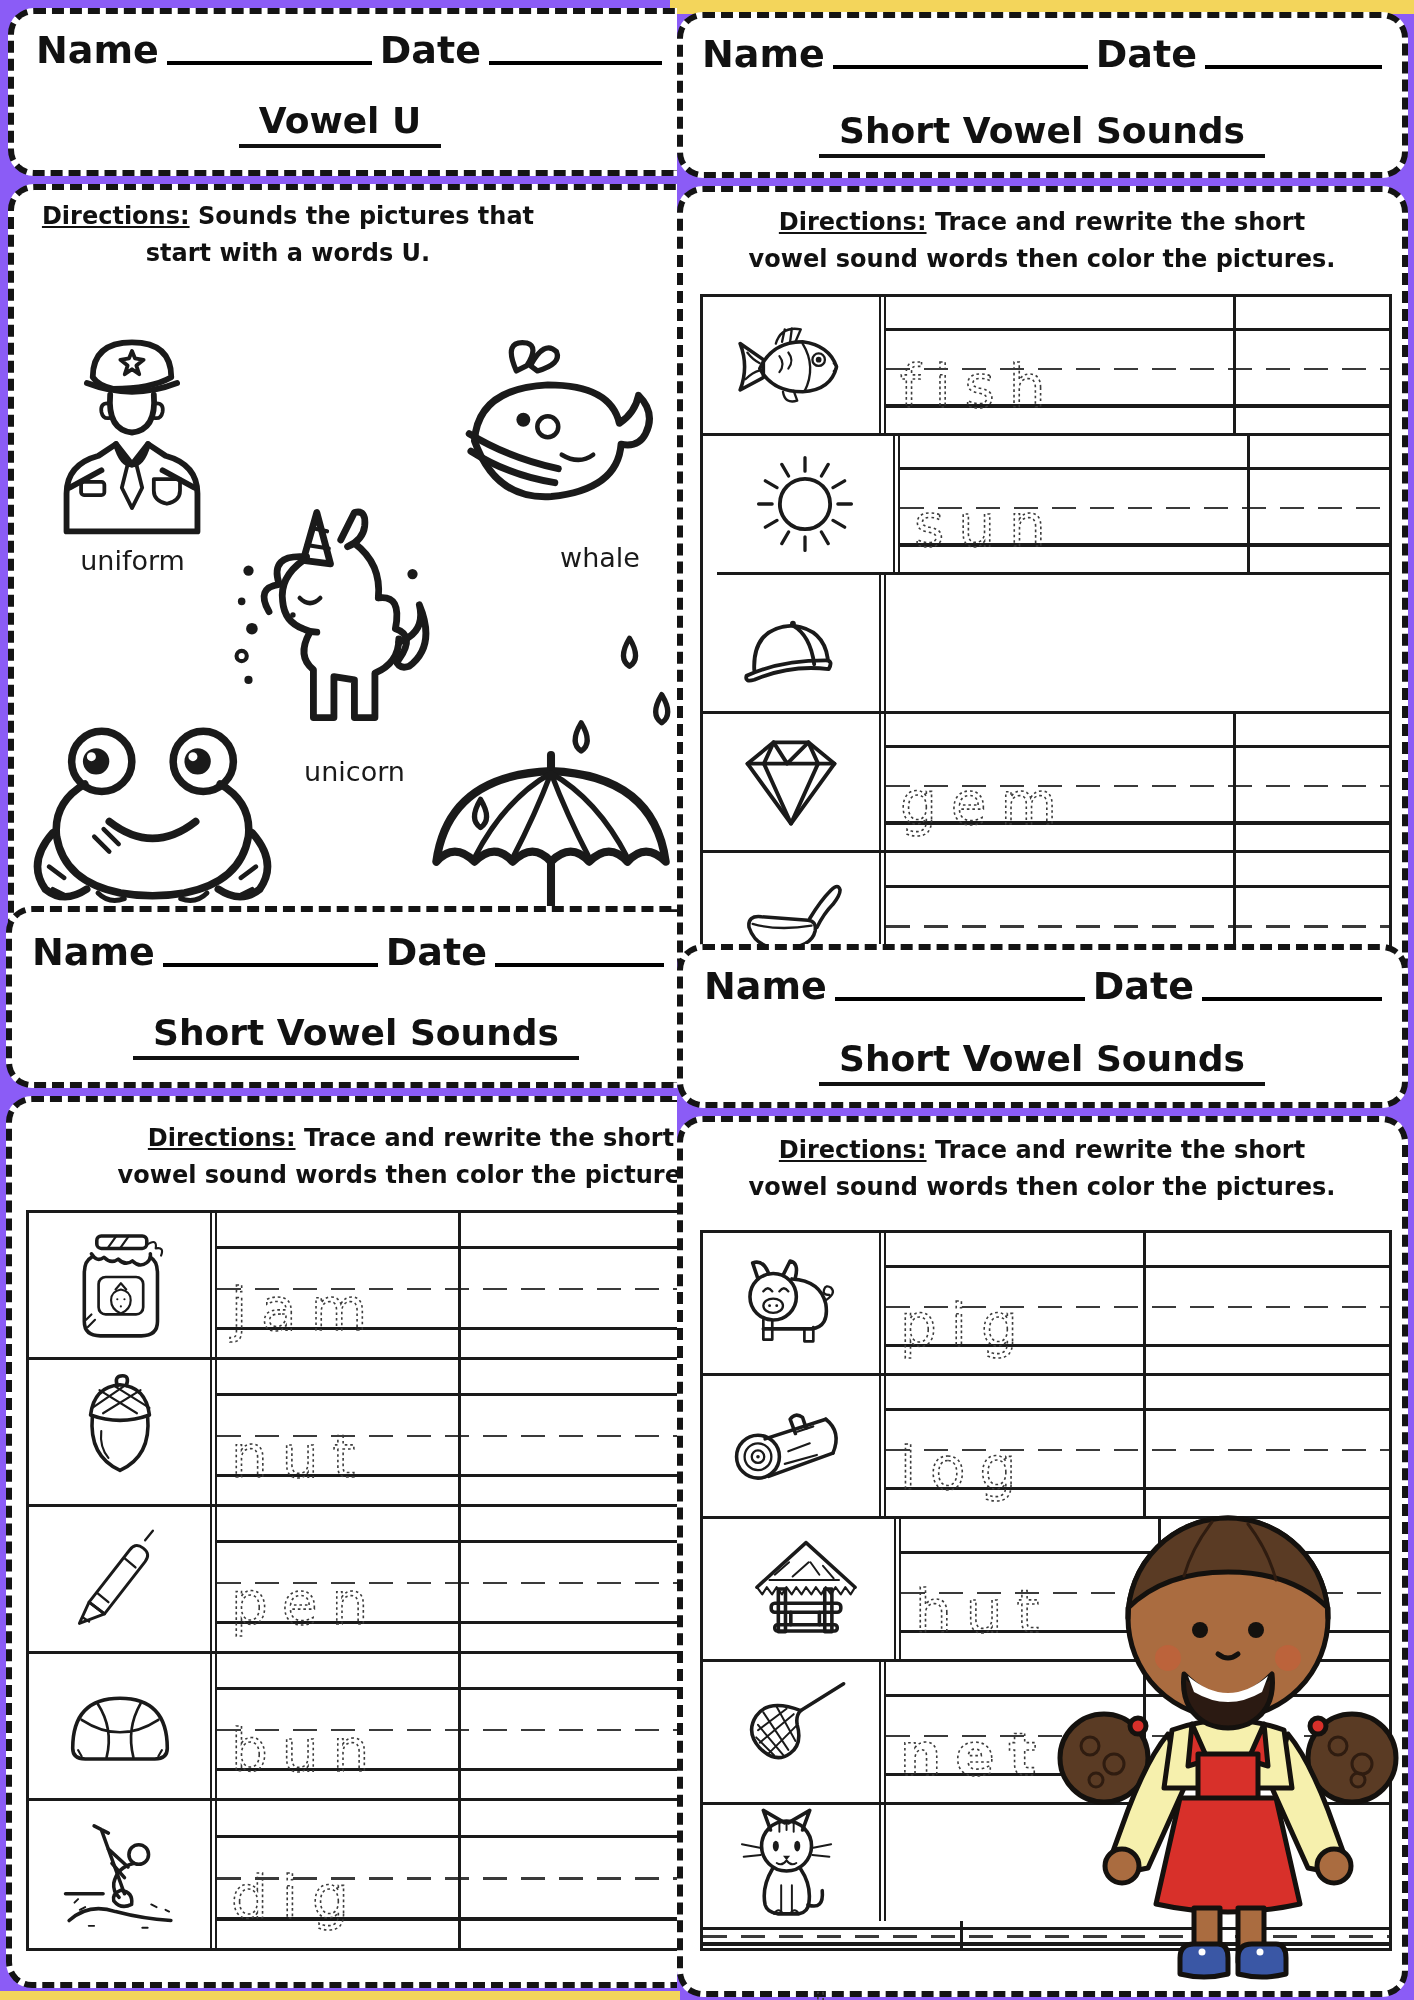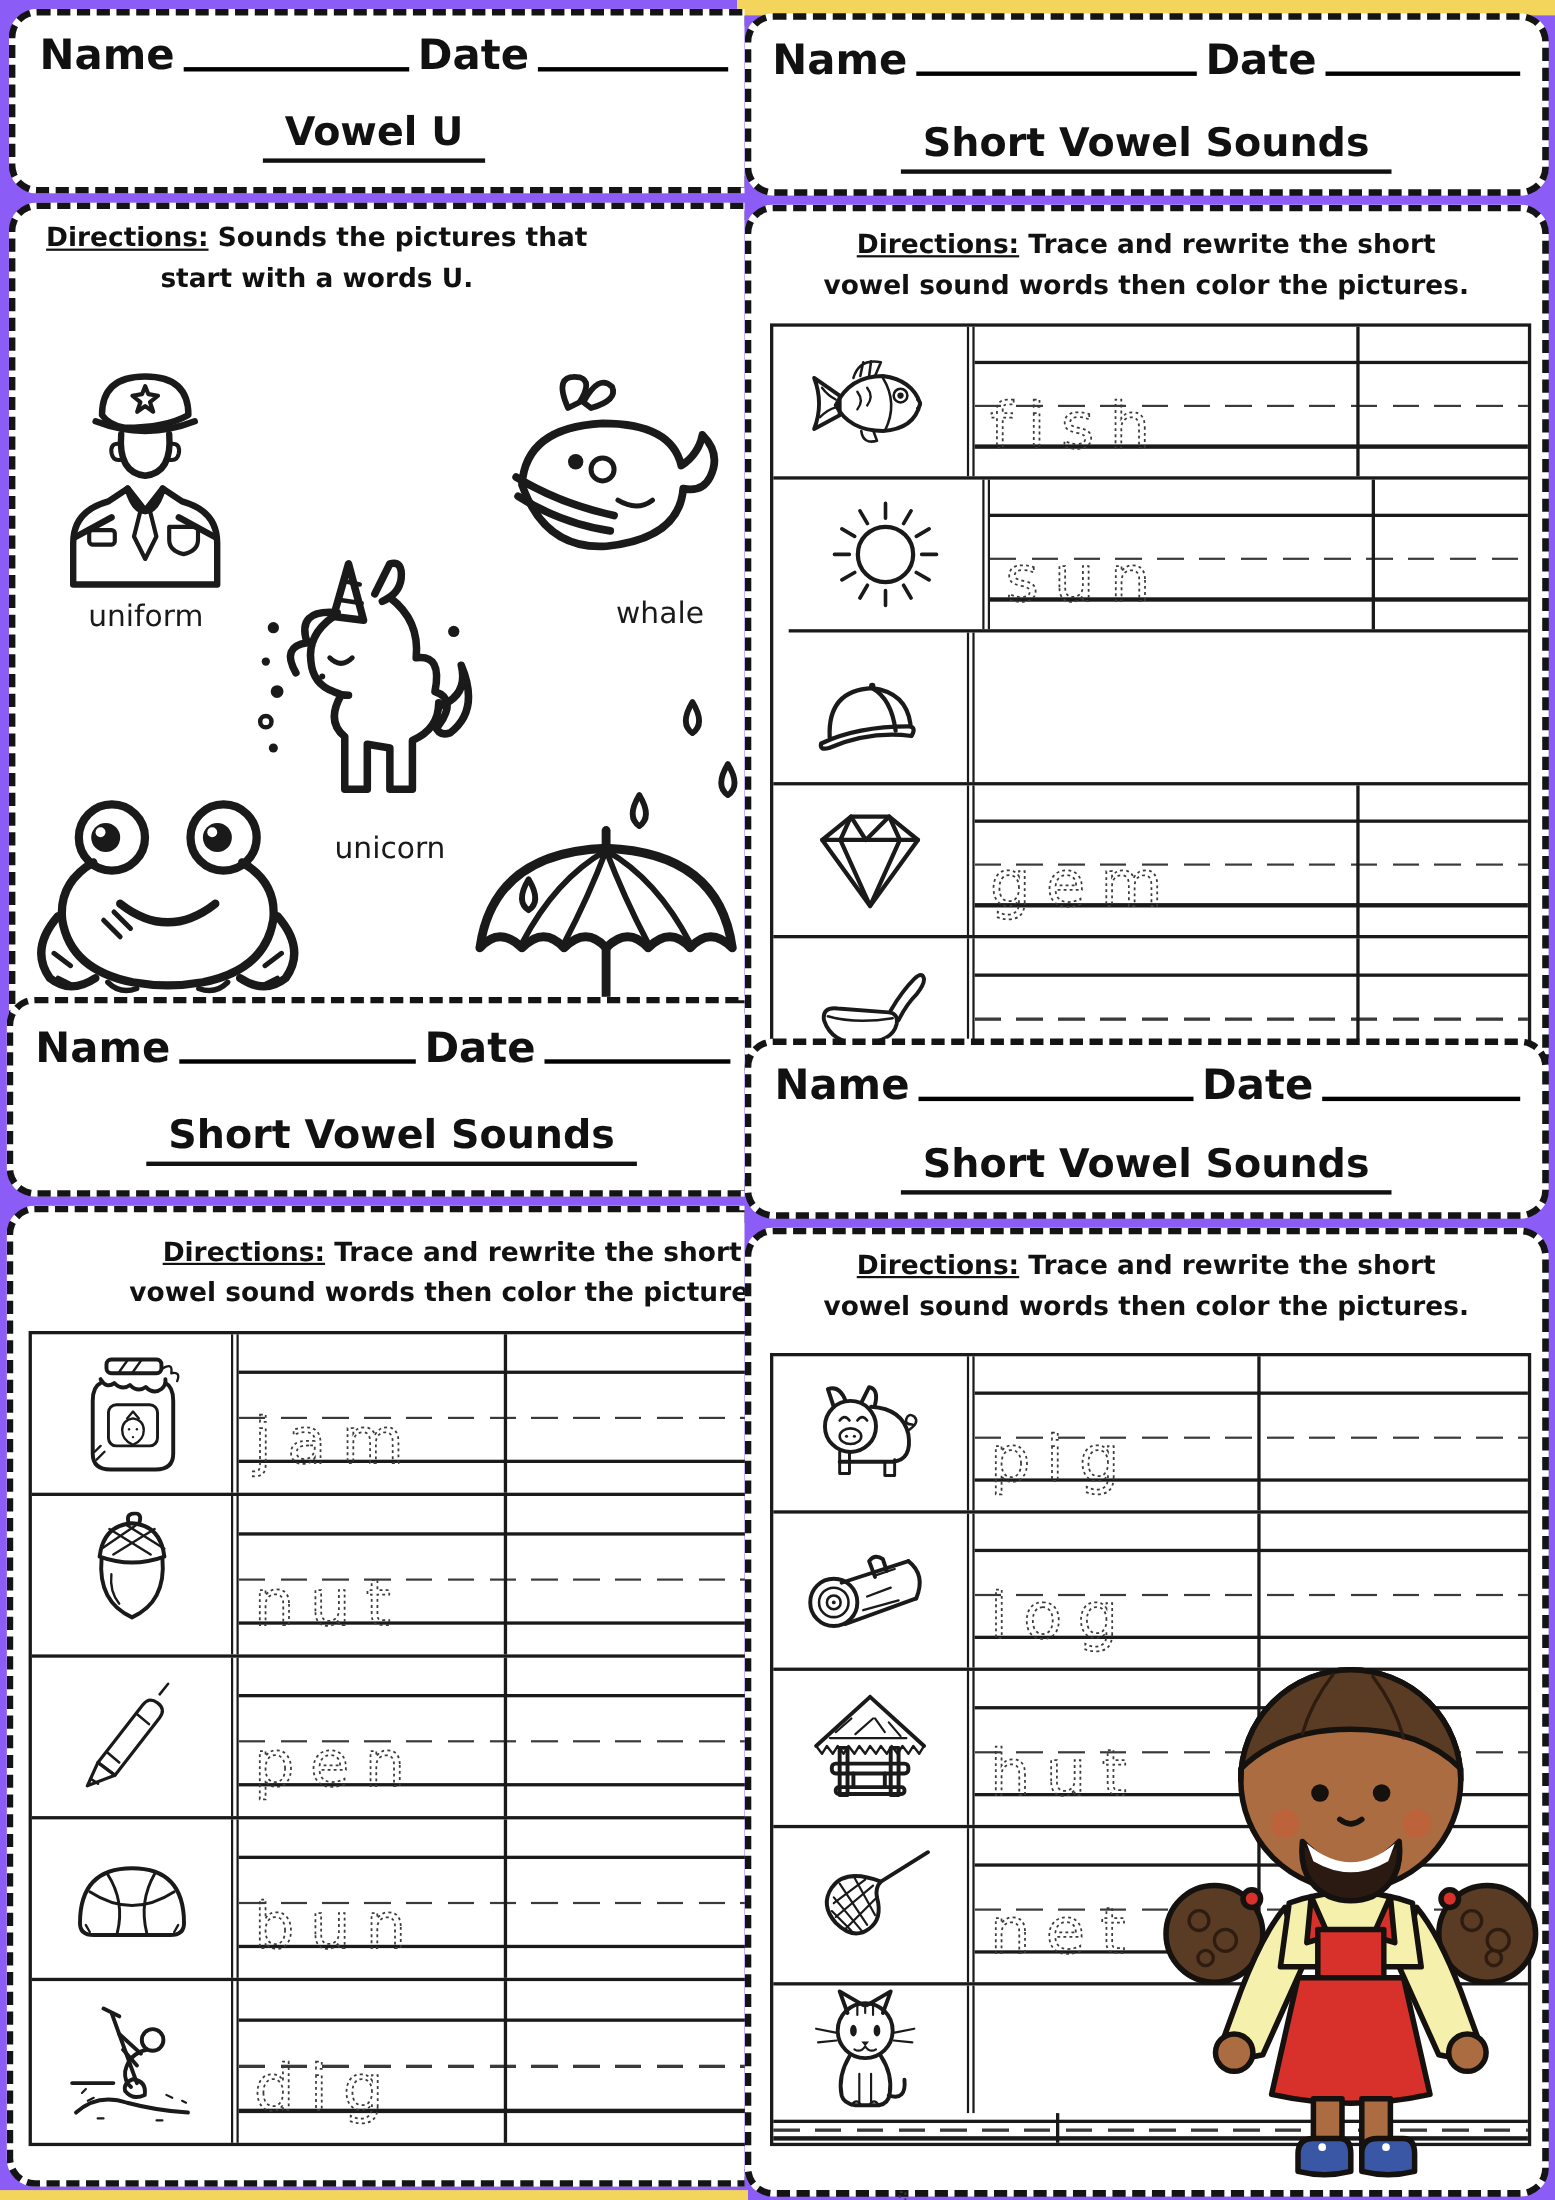--- a/index.html
+++ b/index.html
@@ -460,21 +460,21 @@
           <div class="l-top"></div>
             <div class="l-mid"></div>
             <div class="l-bot"></div>
           <svg class="trace" viewBox="0 0 360 104">
               <text x="4" y="84">log</text>
             </svg>
           <div class="vdiv" style="left:257px;"></div>
         </div>
       </div>
 
-      <div class="wrow" style="height:143px;">
+      <div class="wrow" style="height:143px;padding-left:15px;">
         <div class="imgcell">
           <svg viewBox="0 0 130 120" class="lineart" stroke-width="3">
             <path d="M65,8 L10,58 M65,8 L120,58"></path>
             <path d="M10,58 l6,8 l5,-8 l6,8 l5,-8 l6,8 l5,-8 l6,8 l5,-8 l6,8 l5,-8 l6,8 l5,-8 l6,8 l5,-8 l6,8 l5,-8 l6,8 l5,-8 l6,8 l5,-8" stroke-width="2.4"></path>
             <path d="M30,44 L46,30 M50,46 L68,30 M80,44 L70,30 M96,48 L84,34 M24,50 H102" stroke-width="2.2"></path>
             <rect x="34" y="60" width="8" height="48"></rect>
             <rect x="86" y="60" width="8" height="48"></rect>
             <rect x="26" y="76" width="78" height="10" rx="4"></rect>
             <path d="M48,86 V100 M80,86 V100"></path>
             <rect x="30" y="100" width="70" height="7" rx="3"></rect>
@@ -484,21 +484,21 @@
           <div class="l-top"></div>
             <div class="l-mid"></div>
             <div class="l-bot"></div>
           <svg class="trace" viewBox="0 0 360 104">
               <text x="4" y="84">hut</text>
             </svg>
           <div class="vdiv" style="left:257px;"></div>
         </div>
       </div>
 
-      <div class="wrow" style="height:143px;">
+      <div class="wrow" style="height:143px;font-weight:bold;">
         <div class="imgcell">
           <svg viewBox="0 0 130 120" class="lineart" stroke-width="3">
             <path d="M124,6 L76,36"></path>
             <path d="M76,36 Q40,22 26,42 Q14,60 30,78 Q48,96 64,84 Q78,74 72,52 Q70,42 76,36 Z"></path>
             <path d="M34,38 L62,80 M48,30 L70,70 M28,52 L58,88 M26,66 L46,86 M30,72 L68,40 M28,58 L60,34 M40,84 L72,52" stroke-width="2.2"></path>
           </svg>
         </div>
         <div class="wordcell">
           <div class="l-top"></div>
             <div class="l-mid"></div>

